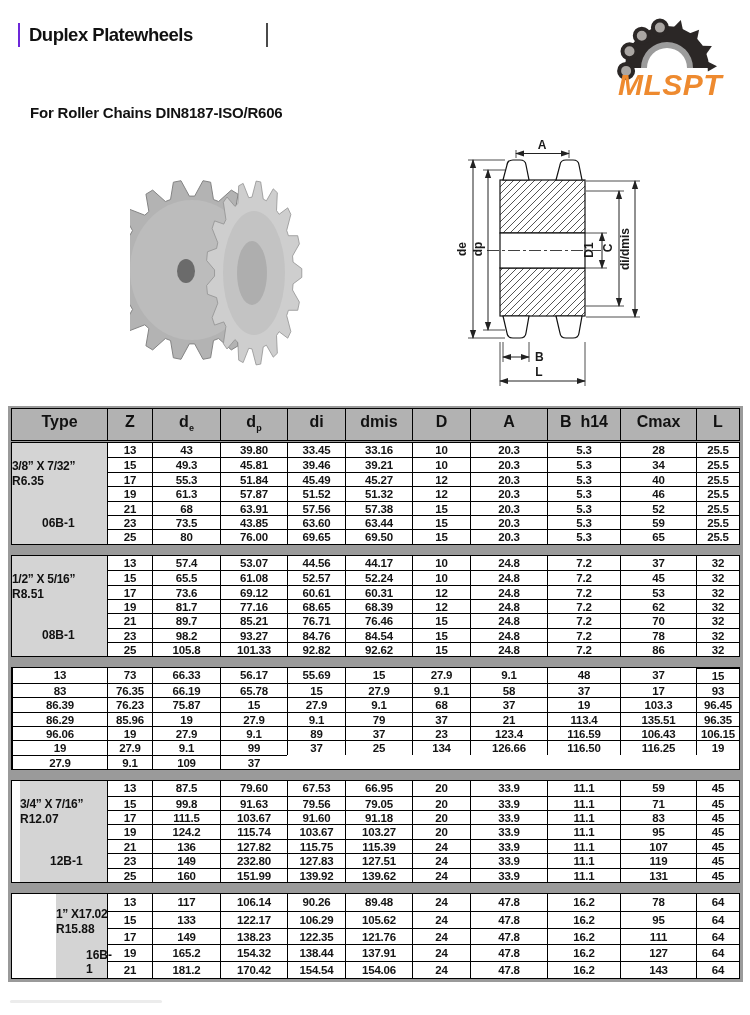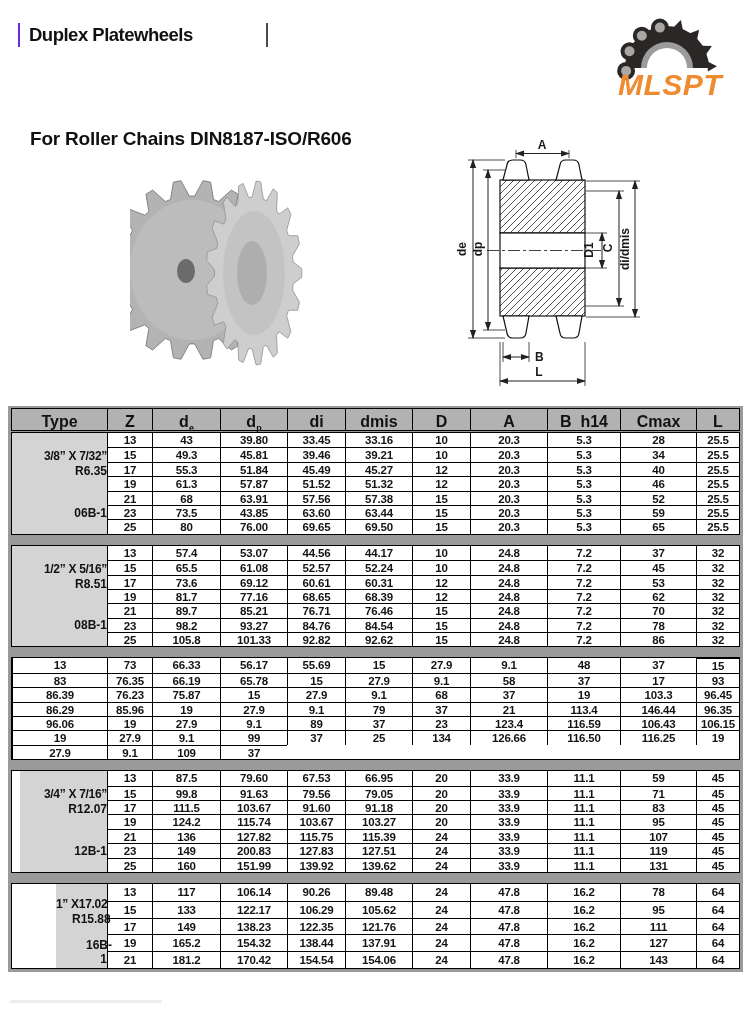--- a/index.html
+++ b/index.html
@@ -17,22 +17,22 @@
     position: absolute; left: 18px; top: 23px; width: 250px;
     border-left: 2px solid #6d28d9; border-right: 2px solid #4a4a4a;
     padding: 3px 0 3px 9px;
   }
   .title-line {
     font-size: 18.5px; font-weight: 700; line-height: 18px;
     letter-spacing: -0.5px; white-space: nowrap;
   }
   .logo { position: absolute; left: 575px; top: 16px; width: 165px; height: 88px; }
   .subtitle {
-    position: absolute; left: 30px; top: 128px;
-    font-size: 19px; font-weight: 700; letter-spacing: -0.2px;
+    position: absolute; left: 30px; top: 104px;
+    font-size: 15px; font-weight: 700; letter-spacing: -0.2px;
   }
 
   
   .photo   { position: absolute; left: 130px; top: 166px; width: 190px; height: 212px; }
   .diagram { position: absolute; left: 435px; top: 140px; width: 305px; height: 258px; }
   .diagram text { font-family: "Liberation Sans", sans-serif; font-size: 12px; font-weight: 700; fill: #1a1a1a; }
   .dim { stroke: #222; stroke-width: 1; fill: none; }
   .ext { stroke: #222; stroke-width: 0.8; fill: none; }
 
   
@@ -40,34 +40,34 @@
     position: absolute; left: 8px; top: 406px; width: 735px;
     background: #9a9a9a; padding: 2px 3px 3px 3px;
   }
   .trow {
     display: grid;
     grid-template-columns: 95px 45px 68px 67px 58px 67px 58px 77px 73px 76px 43px;
     width: 729px;
   }
   .thead { background: #b2b2b2; border: 1px solid #000; }
   .hc {
-    height: 21px; line-height: 25px; text-align: center;
+    height: 31px; line-height: 25px; text-align: center;
     font-weight: 700; font-size: 16px; white-space: pre;
   }
   .hc sub { font-size: 9px; }
   .bl { border-left: 1px solid #000; }
   .bt { border-top: 1px solid #000; }
   .group { background: #fff; border: 1px solid #000; margin-top: 1px; }
   .sep { height: 9px; }
   .typecell {
     position: relative; background: #d4d4d4;
-    font-weight: 700; font-size: 12px; text-align: right;
+    font-weight: 700; font-size: 12px; text-align: left;
   }
   .tsize   { position: absolute; top: 16%; width: 100%; letter-spacing: -0.3px; white-space: nowrap; }
-  .tradius { position: absolute; top: 31%; width: 100%; padding-left: 16px; }
+  .tradius { position: absolute; top: 31%; width: 100%; }
   .tcode   { position: absolute; top: 72%; width: 100%; padding-left: 30px; }
   .tall .tsize   { top: 15%; }
   .tall .tradius { top: 33%; }
   .tall .tcode   { top: 64%; }
   .cell {
     height: 14.4px; line-height: 14.4px; text-align: center;
     font-size: 11.5px; font-weight: 700; letter-spacing: -0.2px; color: #141414;
   }
   .tall .cell { height: 16.8px; line-height: 16.8px; }
 
@@ -395,21 +395,21 @@
         <div class="cell bl bt">96.45</div>
         <div class="cell bl bt">86.29</div>
         <div class="cell bl bt">85.96</div>
         <div class="cell bl bt">19</div>
         <div class="cell bl bt">27.9</div>
         <div class="cell bl bt">9.1</div>
         <div class="cell bl bt">79</div>
         <div class="cell bl bt">37</div>
         <div class="cell bl bt">21</div>
         <div class="cell bl bt">113.4</div>
-        <div class="cell bl bt">146.44</div>
+        <div class="cell bl bt">135.51</div>
         <div class="cell bl bt">96.35</div>
         <div class="cell bl bt">96.06</div>
         <div class="cell bl bt">19</div>
         <div class="cell bl bt">27.9</div>
         <div class="cell bl bt">9.1</div>
         <div class="cell bl bt">89</div>
         <div class="cell bl bt">37</div>
         <div class="cell bl bt">23</div>
         <div class="cell bl bt">123.4</div>
         <div class="cell bl bt">116.59</div>
@@ -483,21 +483,21 @@
         <div class="cell bl bt">127.82</div>
         <div class="cell bl bt">115.75</div>
         <div class="cell bl bt">115.39</div>
         <div class="cell bl bt">24</div>
         <div class="cell bl bt">33.9</div>
         <div class="cell bl bt">11.1</div>
         <div class="cell bl bt">107</div>
         <div class="cell bl bt">45</div>
         <div class="cell bl bt">23</div>
         <div class="cell bl bt">149</div>
-        <div class="cell bl bt">200.83</div>
+        <div class="cell bl bt">232.80</div>
         <div class="cell bl bt">127.83</div>
         <div class="cell bl bt">127.51</div>
         <div class="cell bl bt">24</div>
         <div class="cell bl bt">33.9</div>
         <div class="cell bl bt">11.1</div>
         <div class="cell bl bt">119</div>
         <div class="cell bl bt">45</div>
         <div class="cell bl bt">25</div>
         <div class="cell bl bt">160</div>
         <div class="cell bl bt">151.99</div>

